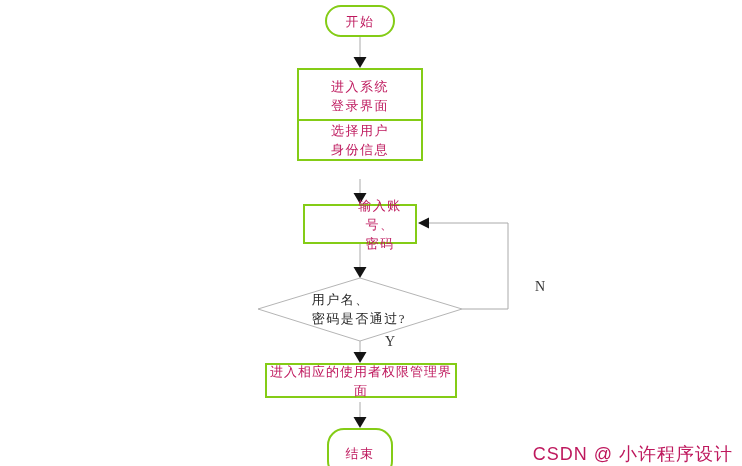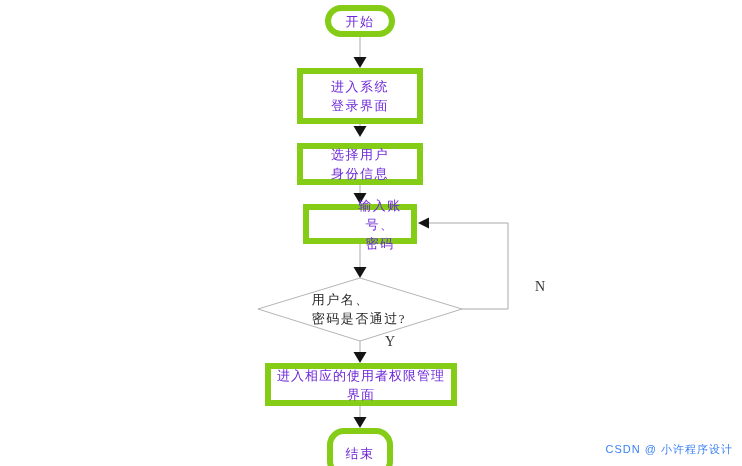--- a/index.html
+++ b/index.html
@@ -8,38 +8,38 @@
     width: 742px;
     height: 466px;
     background: #ffffff;
     overflow: hidden;
     font-family: "Liberation Serif", "DejaVu Serif", serif;
   }
   .layer { position: absolute; left: 0; top: 0; }
   .node {
     position: absolute;
     box-sizing: border-box;
-    border: 6px solid #84cc16;
+    border: 2px solid #84cc16;
     background: #ffffff;
     display: flex;
     align-items: center;
     justify-content: center;
     text-align: center;
-    color: #6d28d9;
+    color: #be185d;
     font-size: 13px;
     letter-spacing: 1.5px;
     line-height: 19px;
     white-space: pre-line;
   }
   .terminator { border-radius: 17px; }
   .node-start { left: 325px; top: 5px;   width: 70px;  height: 32px; }
   .node-login { left: 297px; top: 68px;  width: 126px; height: 56px; }
-  .node-select{ left: 297px; top: 143px; width: 126px; height: 42px; }
+  .node-select{ left: 297px; top: 119px; width: 126px; height: 42px; }
   .node-input { left: 303px; top: 204px; width: 114px; height: 40px; padding-left: 40px; }
-  .node-admin { left: 265px; top: 363px; width: 192px; height: 43px; font-size: 13px; letter-spacing: 1px; }
+  .node-admin { left: 265px; top: 363px; width: 192px; height: 35px; font-size: 13px; letter-spacing: 1px; }
   .node-end   { left: 327px; top: 428px; width: 66px;  height: 50px; }
   .diamond-label {
     position: absolute;
     left: 259px; top: 283px;
     width: 200px; height: 52px;
     display: flex; align-items: center; justify-content: center;
     text-align: left;
     color: #262626;
     font-size: 13px;
     letter-spacing: 1.5px;
@@ -50,22 +50,22 @@
     position: absolute;
     color: #333333;
     font-size: 14px;
     font-family: "Liberation Serif", "DejaVu Serif", serif;
   }
   .edge-label-y { left: 385px; top: 334px; }
   .edge-label-n { left: 535px; top: 279px; }
   .watermark {
     position: absolute;
     right: 9px; top: 442px;
-    color: #3b82f6;
-    font-size: 11px;
+    color: #be185d;
+    font-size: 18px;
     letter-spacing: 1px;
     font-family: "Liberation Sans", "DejaVu Sans", sans-serif;
   }
   svg .conn { stroke: #aaaaaa; stroke-width: 1; fill: none; }
   svg .arrow { fill: #141414; stroke: none; }
   svg .shape { fill: #ffffff; stroke: #b5b5b5; stroke-width: 1; }
 </style>
 </head>
 <body>
 

